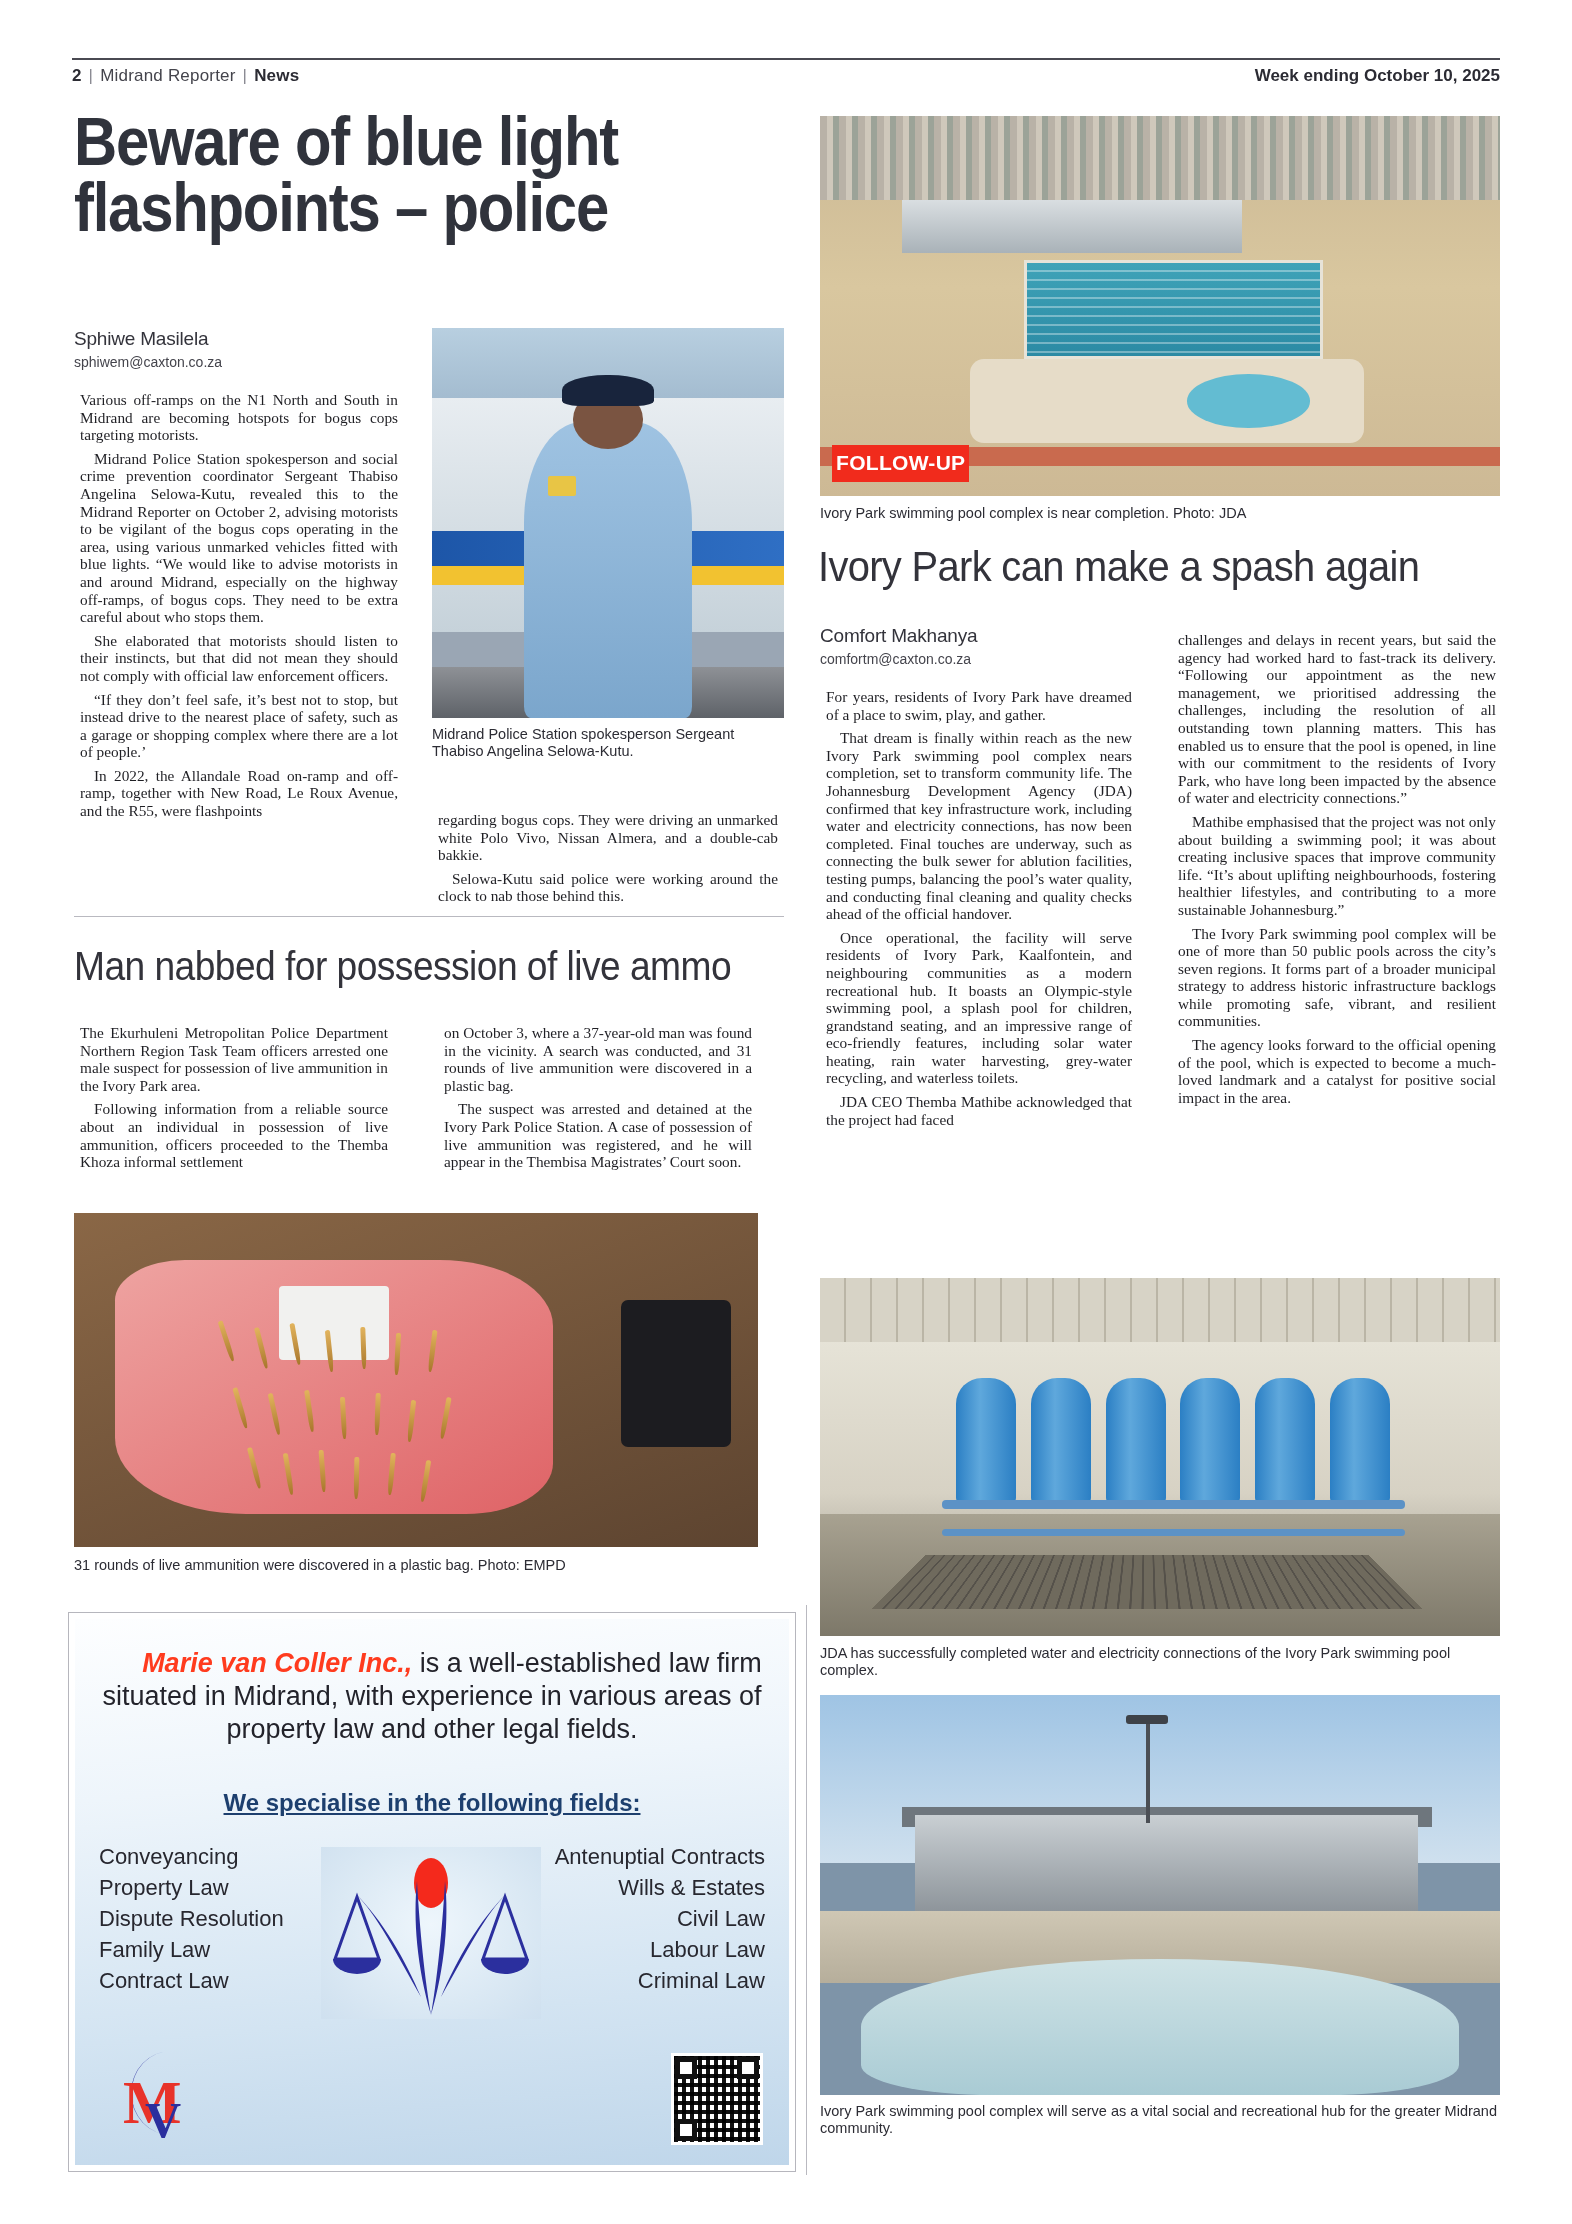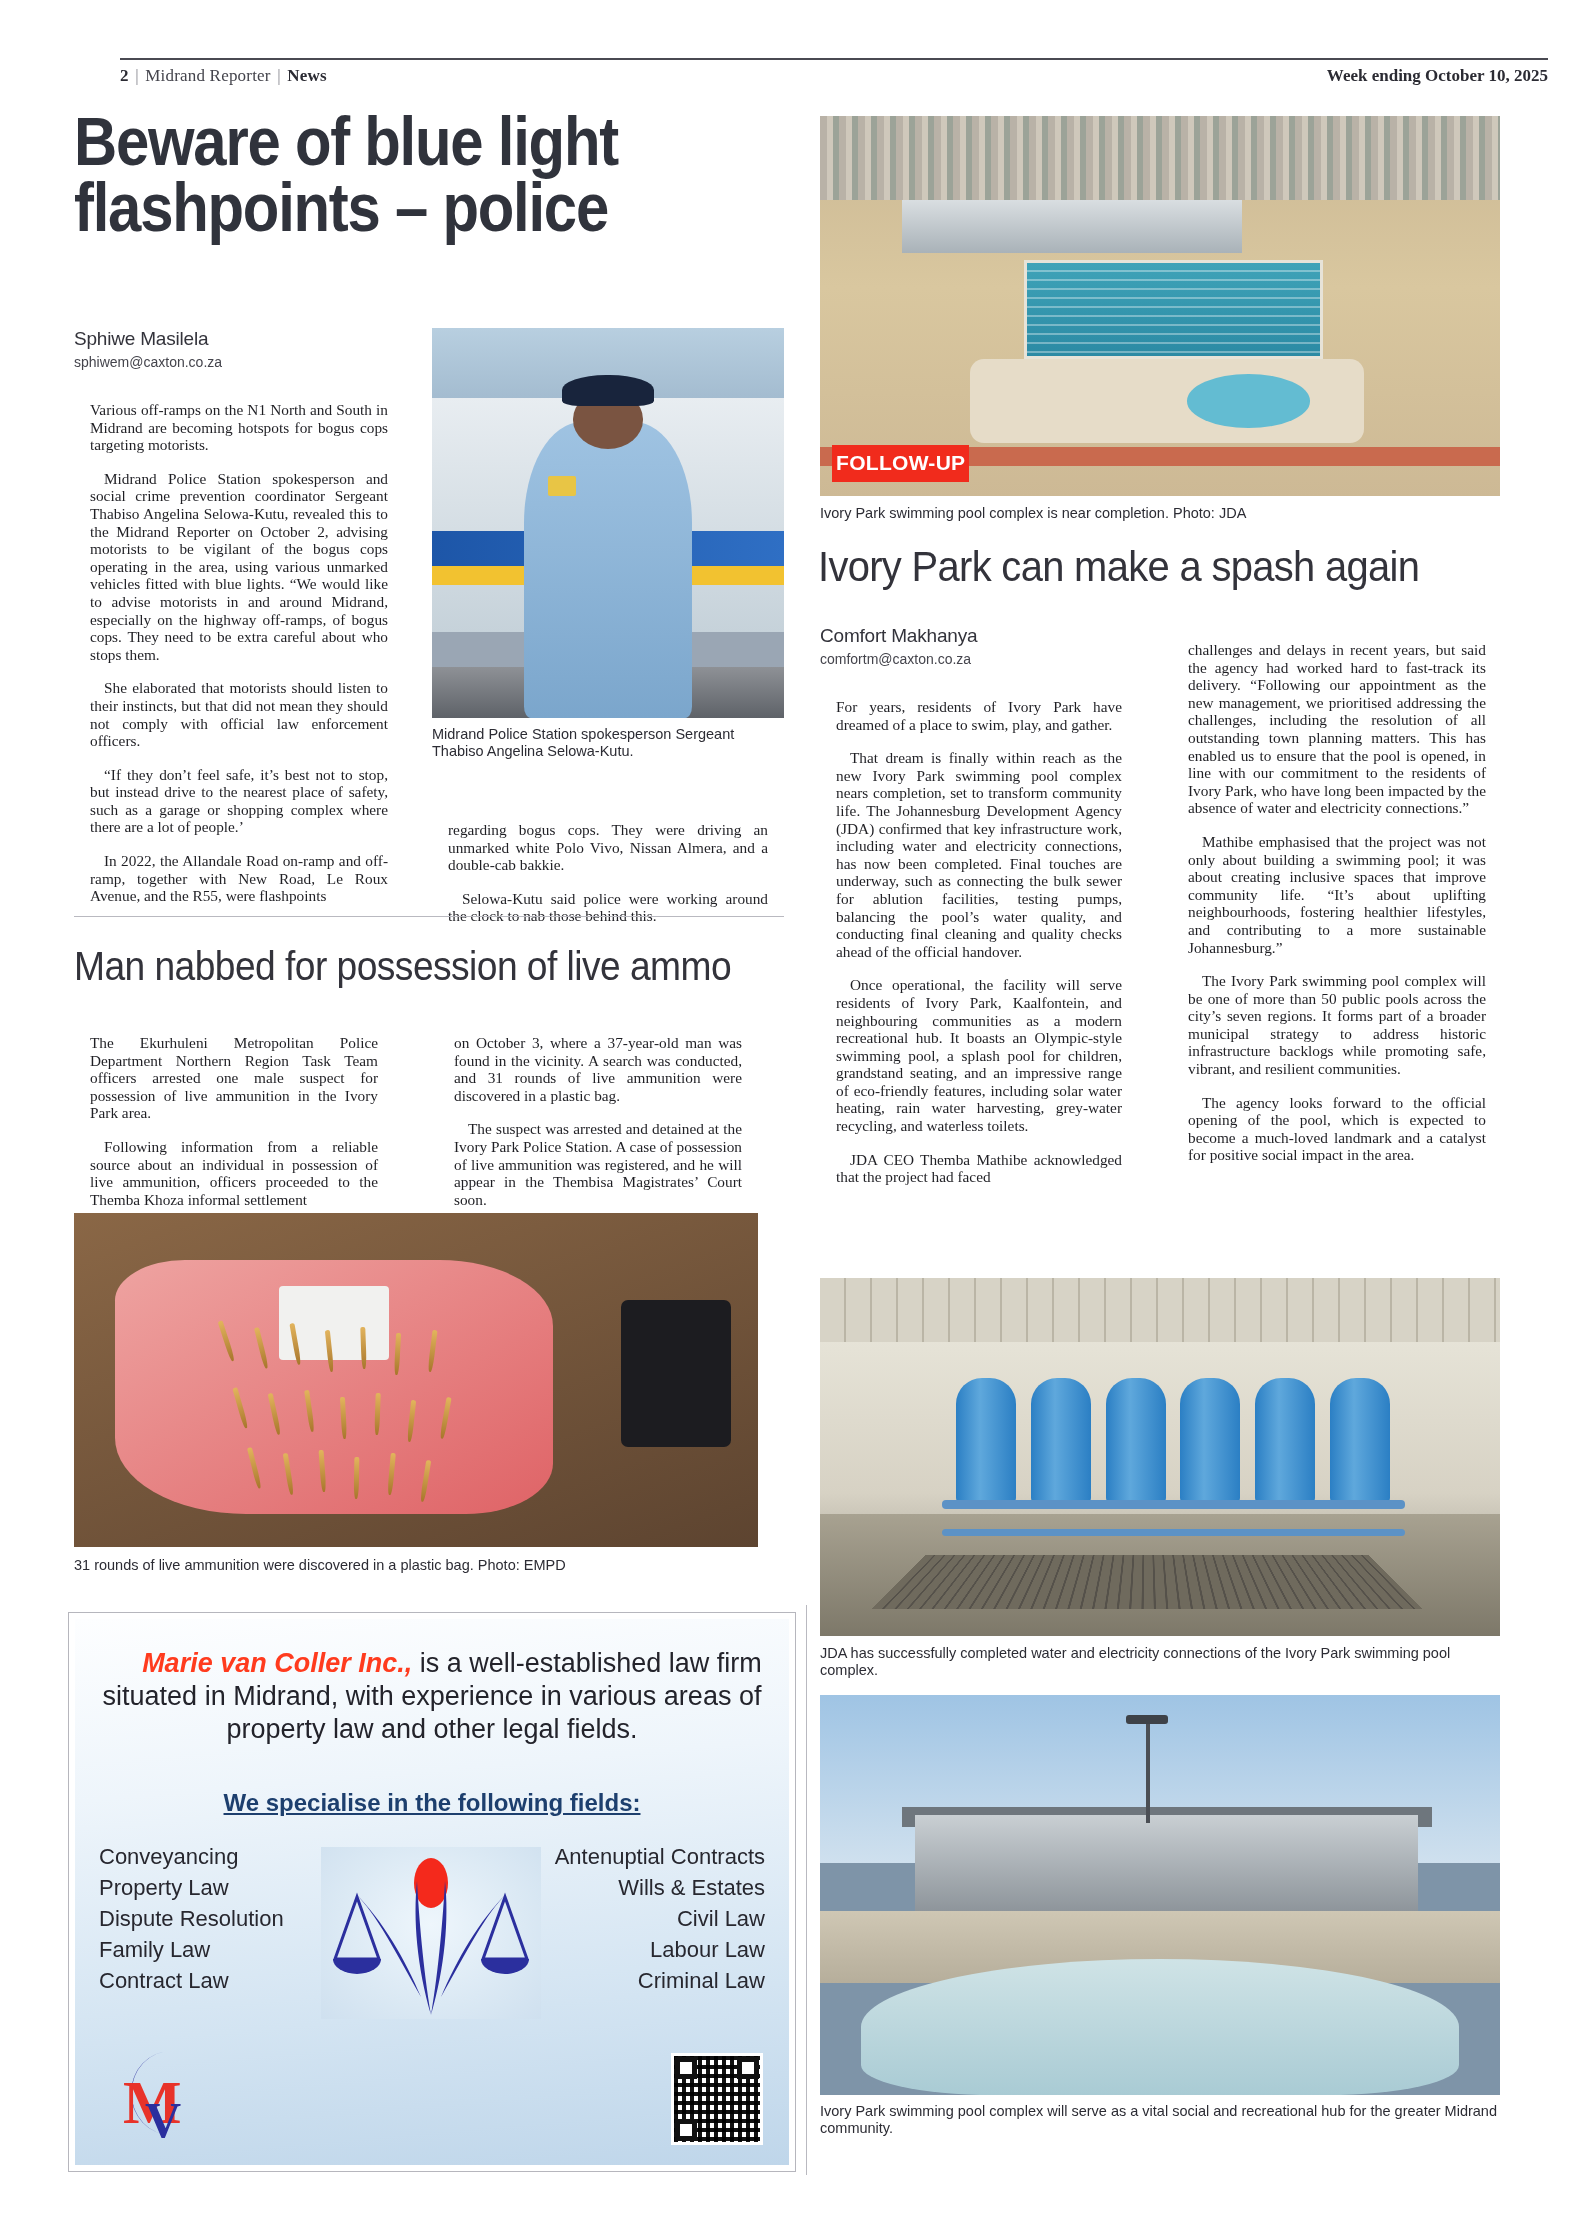--- a/index.html
+++ b/index.html
@@ -13,36 +13,35 @@
     overflow:hidden;
   }
   .page { position:absolute; left:0; top:0; width:1572px; height:2224px; }
 
   
   .masthead {
     position:absolute; left:72px; top:58px; width:1428px;
     border-top:2px solid #4a4a52;
     padding-top:6px;
     display:flex; justify-content:space-between; align-items:baseline;
-    font-family:Liberation Serif, serif;
-    margin-left:48px;
+    font-family:Liberation Sans, sans-serif;
   }
   .mh-left { font-size:17px; color:#44444c; letter-spacing:.2px; }
   .mh-left .pnum { font-weight:bold; color:#2b2b33; }
   .mh-left .sep { color:#8a8a92; padding:0 2px; }
   .mh-left .sect { font-weight:bold; color:#2b2b33; }
   .mh-right { font-size:17px; font-weight:bold; color:#2b2b33; }
 
   
   .col-text {
     font-family:"Liberation Serif", serif;
     font-size:15.3px; line-height:17.6px; text-align:justify;
     color:#1f1f24; hyphens:auto;
   }
-  .col-text p { margin:16px; text-indent:14px; }
+  .col-text p { margin:6px; text-indent:14px; }
   .col-text p.first { text-indent:0; }
 
   .byline-name {
     font-family:"Liberation Sans", sans-serif;
     font-size:19px; color:#33333b; letter-spacing:-.2px;
   }
   .byline-mail {
     font-family:"Liberation Sans", sans-serif;
     font-size:14px; color:#44444c; margin-top:4px;
   }

